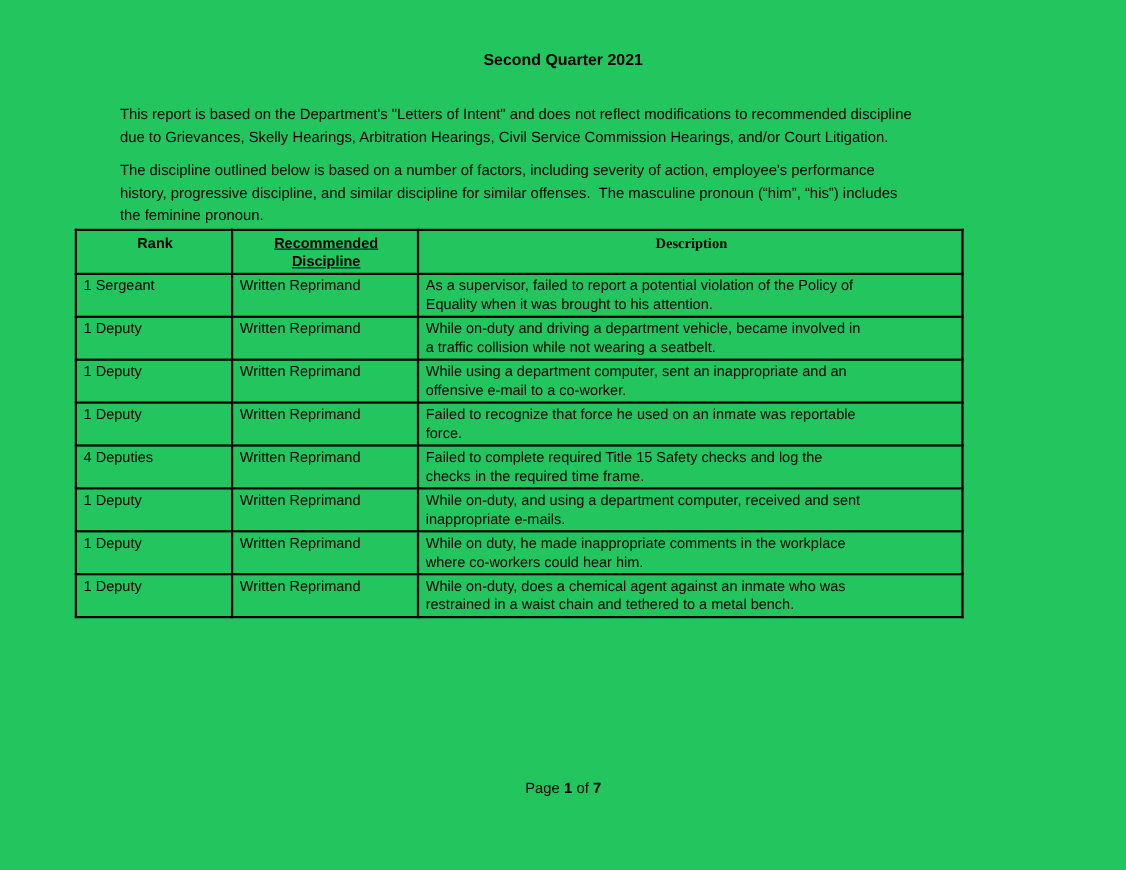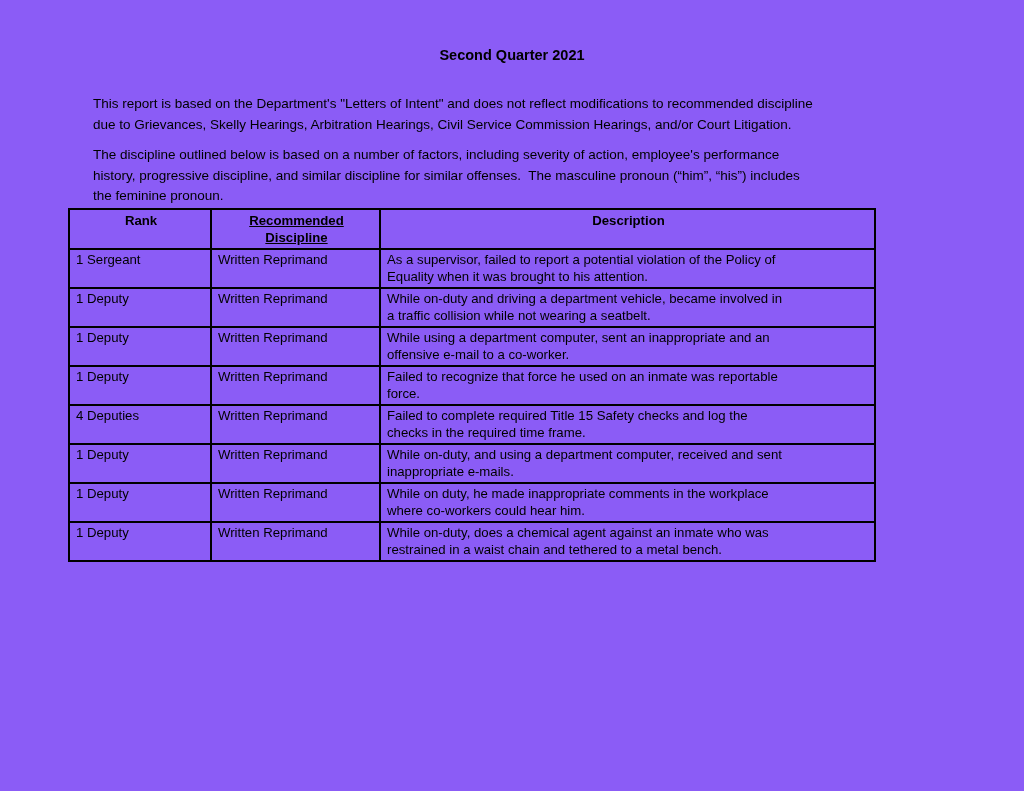--- a/index.html
+++ b/index.html
@@ -4,21 +4,21 @@
 <style>
   html, body {
     margin: 0;
     padding: 0;
     background: #ffffff;
   }
   .page {
     position: relative;
     width: 1024px;
     height: 791px;
-    background: #8b5cf6;
+    background: #22c55e;
     color: #000000;
     font-family: "Liberation Sans", sans-serif;
     overflow: hidden;
   }
   .doc-title {
     position: absolute;
     top: 47px;
     left: 0;
     right: 0;
     text-align: center;
@@ -26,21 +26,21 @@
     font-weight: 700;
     margin: 0;
   }
   .intro {
     position: absolute;
     left: 93px;
     top: 94px;
     width: 872px;
   }
   .intro .para {
-    margin: 0 0 10px 0;
+    margin: 0 0 10px 16px;
     font-size: 13.5px;
     line-height: 20.5px;
     white-space: pre-wrap;
   }
   table.report {
     position: absolute;
     left: 68px;
     top: 208px;
     width: 770px;
     border-collapse: collapse;
@@ -57,21 +57,21 @@
     overflow: hidden;
   }
   table.report th {
     font-weight: 700;
     text-align: center;
     padding-top: 2px;
     padding-bottom: 2px;
   }
   .col-rank { width: 130px; }
   .col-discipline { width: 157px; text-decoration: underline; }
-  .col-description { width: 483px; }
+  .col-description { width: 483px; font-family: Liberation Serif, serif; }
   .page-footer {
     position: absolute;
     top: 709px;
     left: 0;
     right: 0;
     text-align: center;
     font-size: 13.5px;
   }
   .page-footer span { white-space: pre; }
   .page-footer .bold { font-weight: 700; }
@@ -154,14 +154,17 @@
 
     <tr>
       <td>1 Deputy</td>
       <td>Written Reprimand</td>
       <td>While on-duty, does a chemical agent against an inmate who was
 restrained in a waist chain and tethered to a metal bench.</td>
     </tr>
   </tbody>
   </table>
 
+  <div class="page-footer">
+    <span>Page </span><span class="bold">1</span><span> of </span><span class="bold">7</span>
+  </div>
 
 </div>
 
 </body></html>

